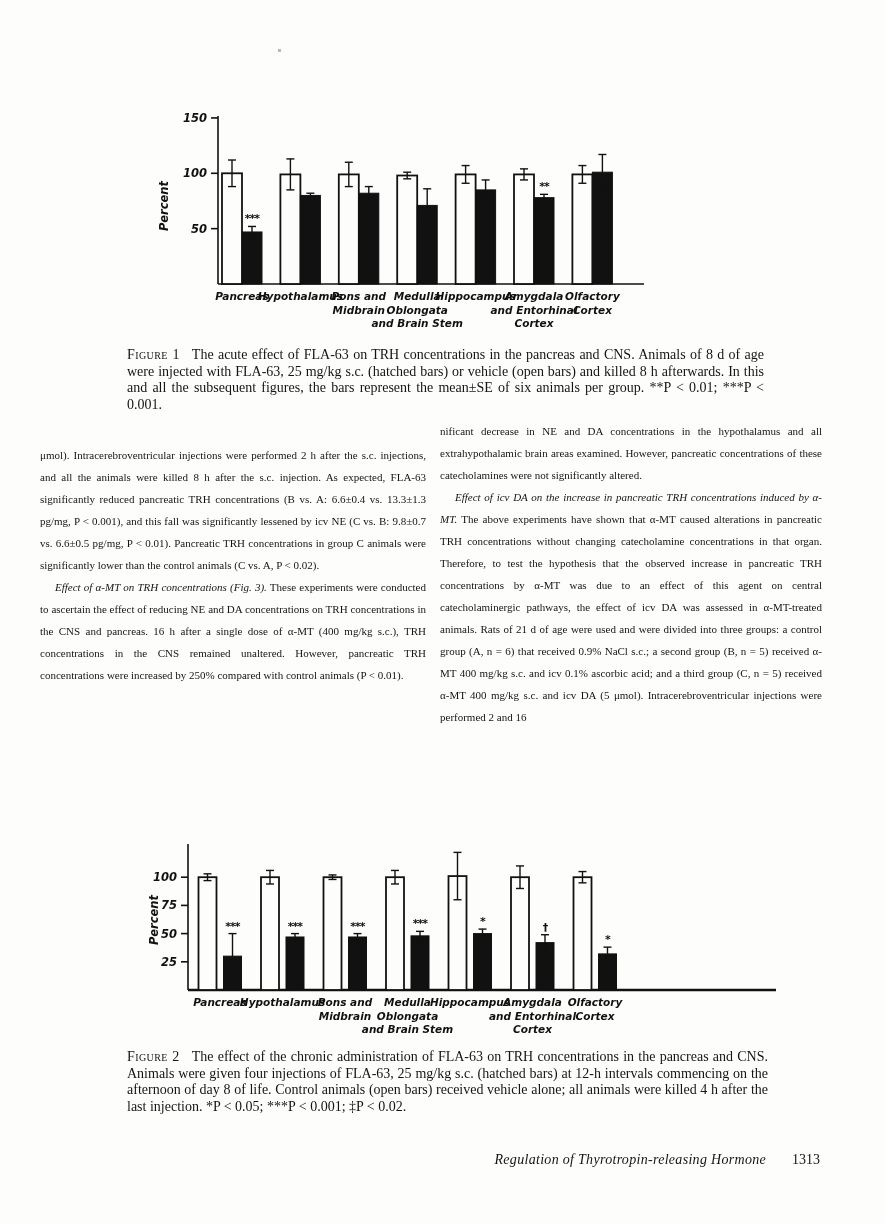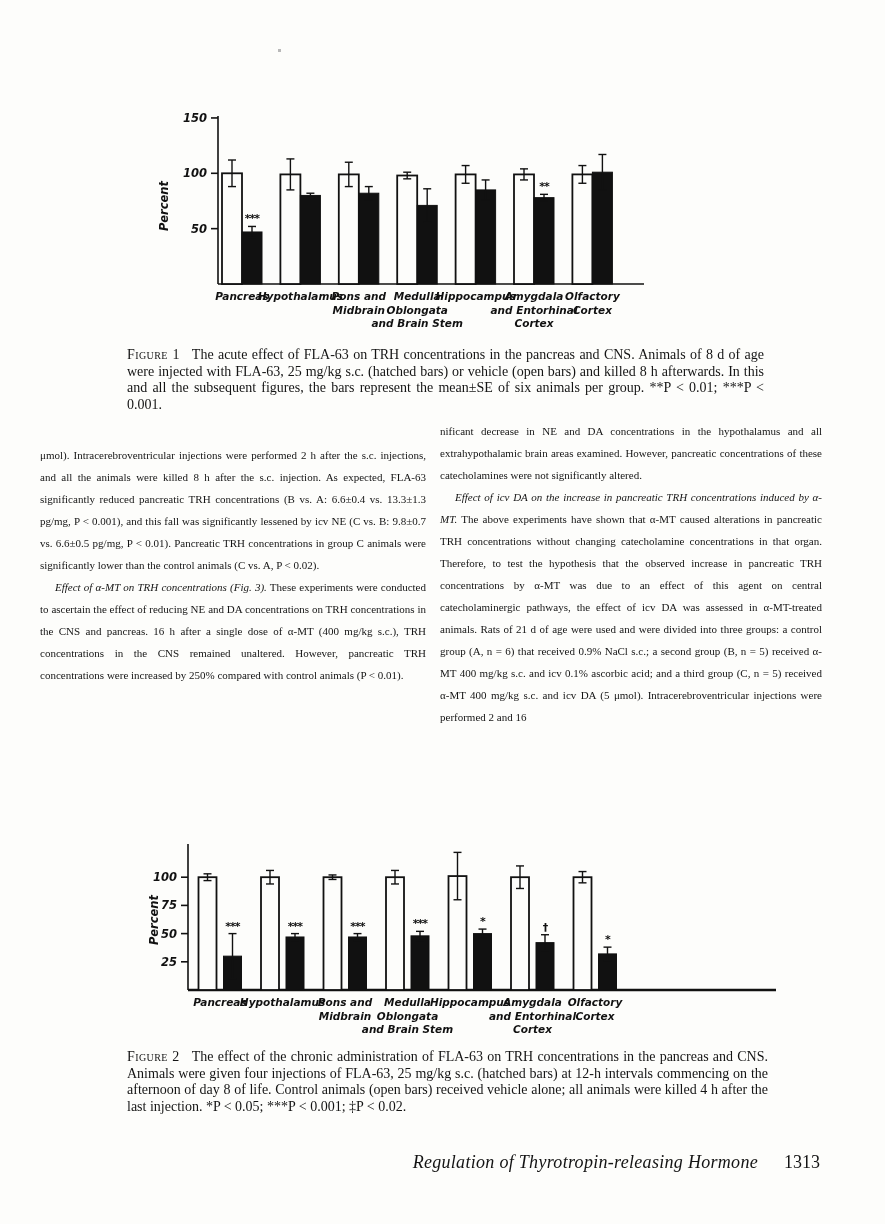--- a/index.html
+++ b/index.html
@@ -7,21 +7,21 @@
         font-family:"Liberation Serif", serif;overflow:hidden;}
   .fig{position:absolute;margin:0;}
   svg text{fill:#111;}
   .caption{position:absolute;text-align:justify;font-size:14px;line-height:16.6px;margin:0;}
   .figlabel{font-variant:small-caps;letter-spacing:.4px;}
   .capsp{display:inline-block;width:12px;}
   .col{position:absolute;font-size:11px;line-height:22px;text-align:justify;}
   .col p{margin:0;}
   .col p.ind{text-indent:15px;}
   .it{font-style:italic;}
-  .footer{position:absolute;top:1152px;left:0;width:820px;text-align:right;font-size:18px;}
+  .footer{position:absolute;top:1152px;left:0;width:820px;text-align:right;font-size:14px;}
   .footer .rt{font-style:italic;letter-spacing:.3px;}
   .footer .pageno{display:inline-block;margin-left:26px;font-style:normal;}
   .speck{position:absolute;left:278px;top:49px;width:3px;height:3px;background:#b9b9b9;}
 </style>
 </head>
 <body>
 
 <div id="page">
   <div class="speck"></div>
 

